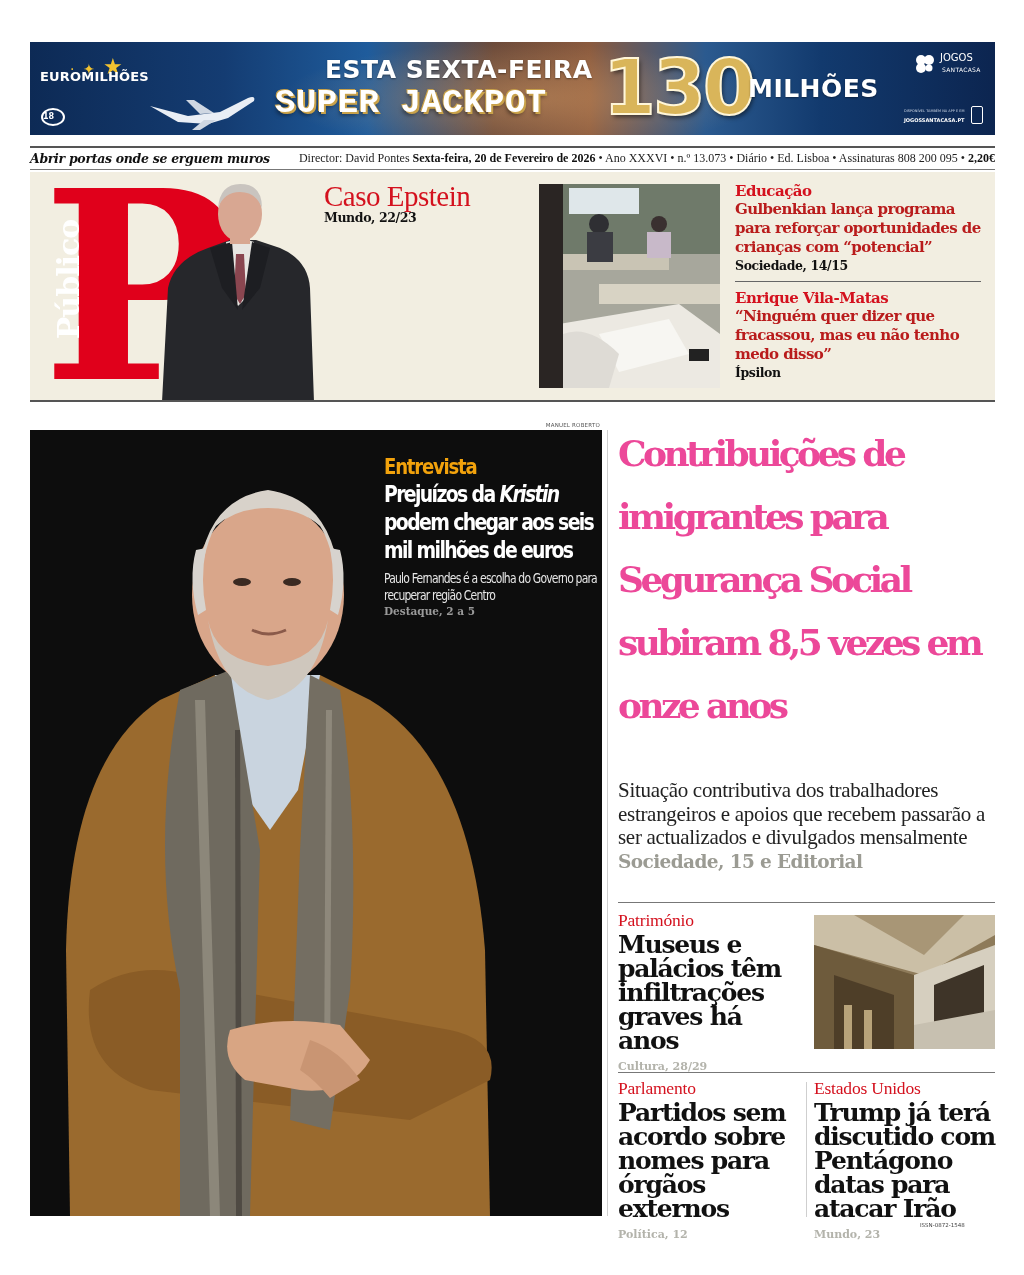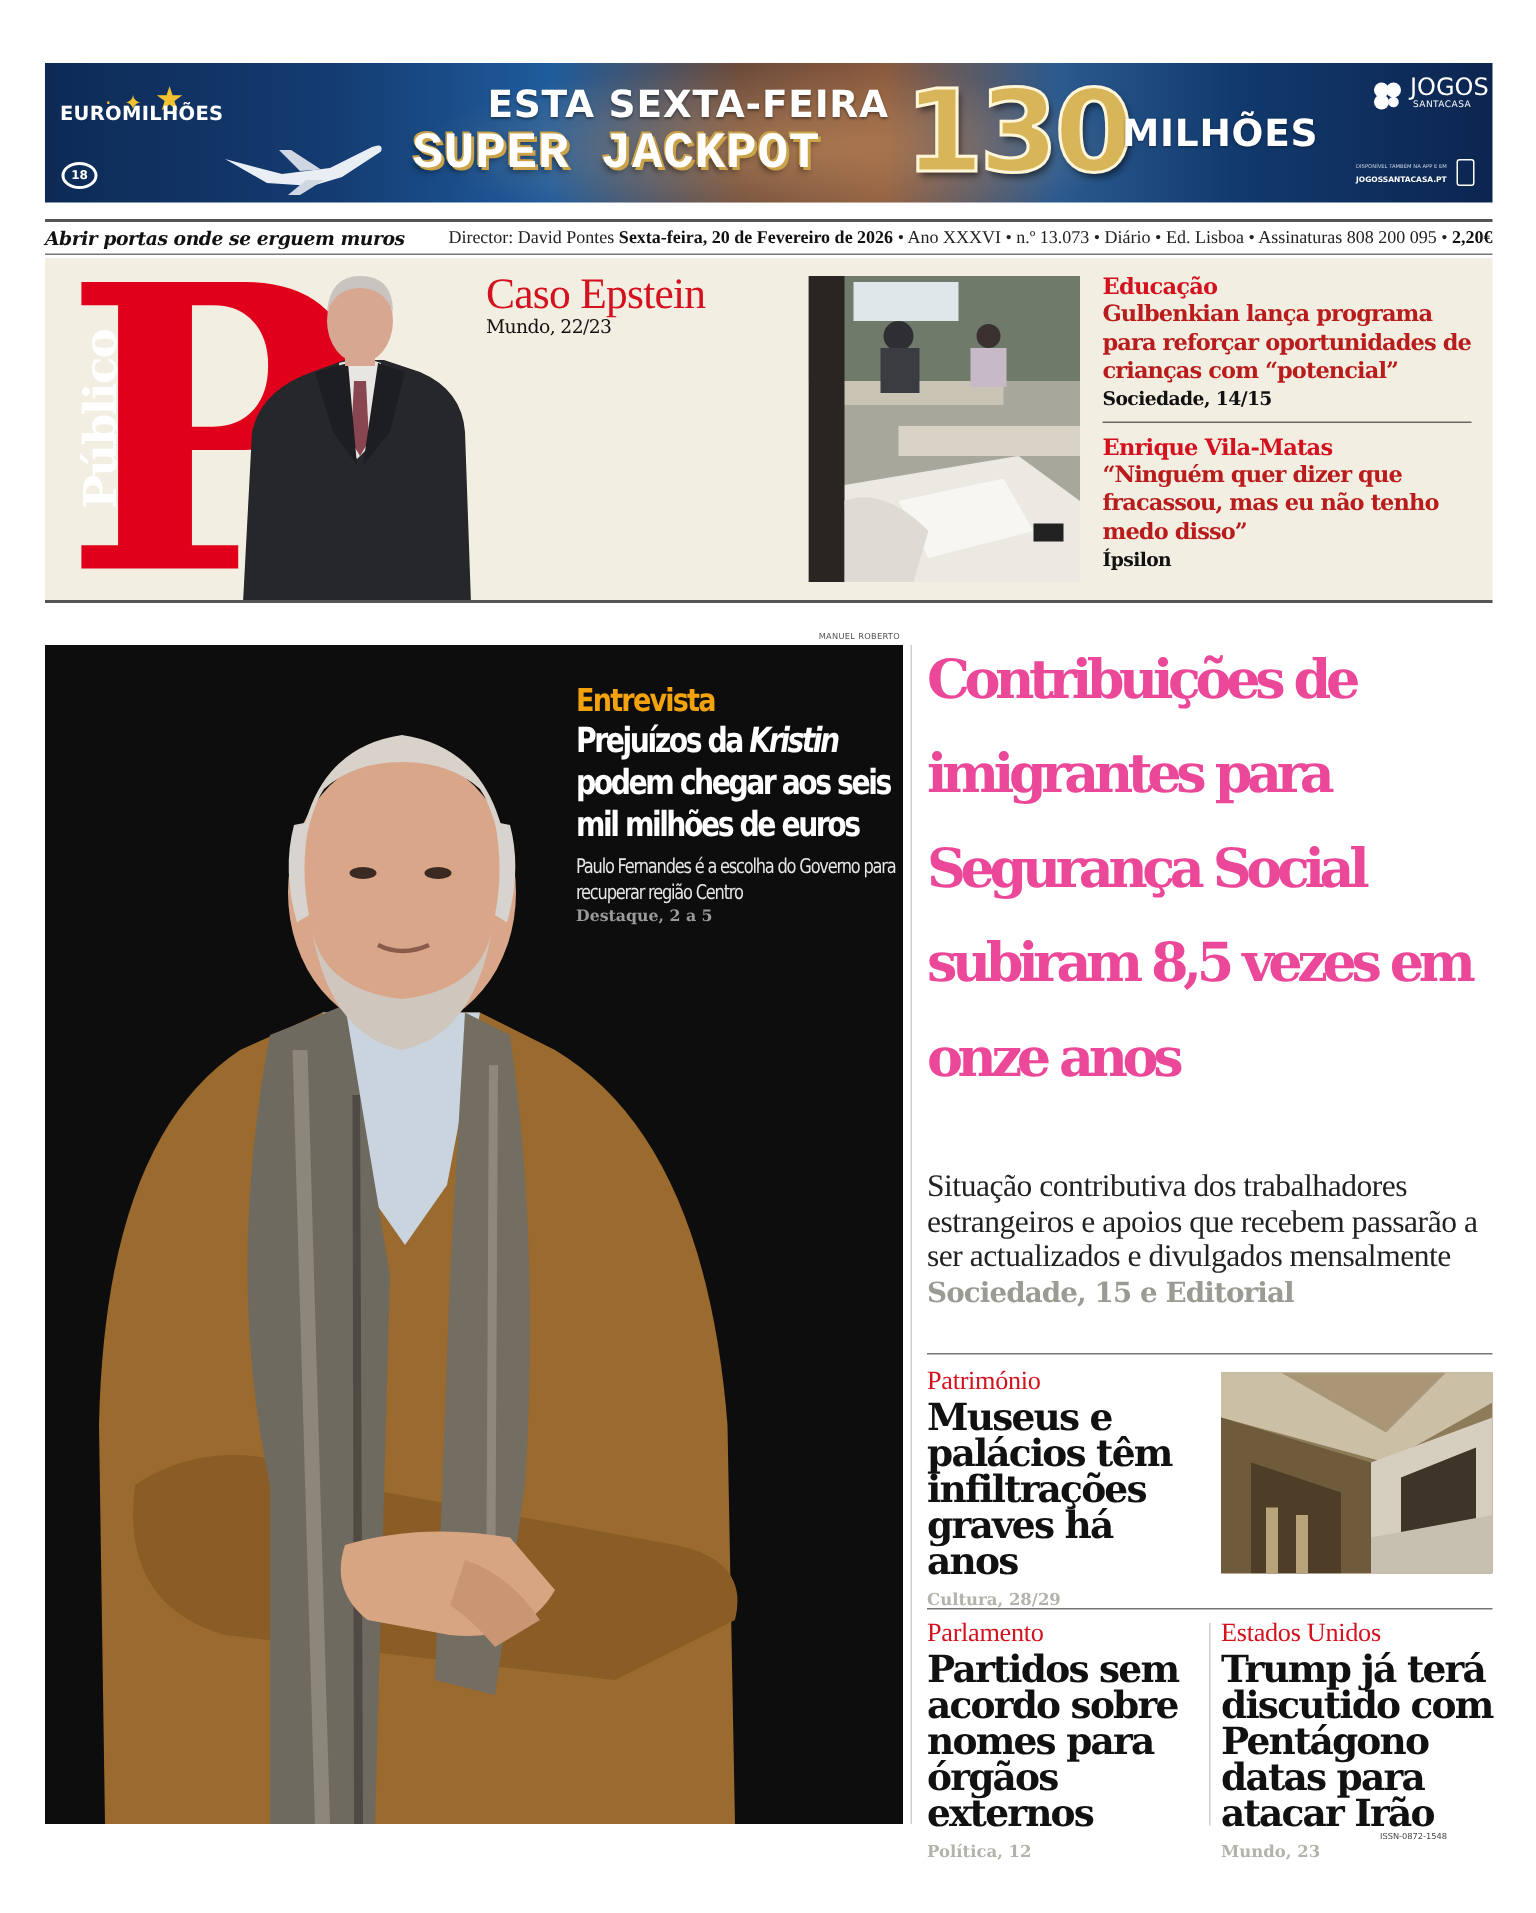--- a/index.html
+++ b/index.html
@@ -11,30 +11,30 @@
     position: absolute; left: 30px; top: 42px; width: 965px; height: 93px;
     background: linear-gradient(90deg, #0d2a55 0%, #143c72 20%, #1f5c9c 35%, #6b4a3a 48%, #8a5a3e 58%, #2b5a8f 70%, #123a6e 82%, #0c2550 100%);
     overflow: hidden;
   }
   .ad .glow { position: absolute; left: 250px; top: 0; width: 480px; height: 93px;
     background: radial-gradient(ellipse at 50% 60%, rgba(255,190,120,0.35), rgba(0,0,0,0) 70%); }
   .ad .euro-stars { position: absolute; left: 40px; top: 12px; color: #f2c230; font-size: 14px; letter-spacing: 2px; font-family: "DejaVu Sans", sans-serif; }
   .ad .euro-stars .big { font-size: 22px; }
   .ad .euro-logo { position: absolute; left: 10px; top: 27px; color: #fff; font-family: "DejaVu Sans", sans-serif; font-weight: bold; font-size: 13px; letter-spacing: 0.2px; }
   .ad .age { position: absolute; left: 11px; top: 66px; width: 24px; height: 18px; border: 2px solid #fff; border-radius: 50%;
-    color: #fff; font-family: "DejaVu Sans", sans-serif; font-size: 8px; font-weight: bold; text-align: center; line-height: 14px; }
+    color: #fff; font-family: "DejaVu Sans", sans-serif; font-size: 8px; font-weight: bold; text-align: left; line-height: 14px; }
   .ad .plane { position: absolute; left: 118px; top: 50px; width: 110px; height: 40px; }
   .ad .line1 { position: absolute; left: 295px; top: 13px; color: #fff; font-family: "DejaVu Sans", sans-serif; font-weight: bold; font-size: 25px; letter-spacing: 0.5px; text-shadow: 0 1px 2px rgba(0,0,0,0.4); }
   .ad .line2 { position: absolute; left: 245px; top: 42px; color: #fff; font-family: Liberation Mono, monospace; font-weight: bold; font-size: 34px; letter-spacing: 0.5px;
     text-shadow: 0 0 0 #c9a24a, 2px 2px 0 #c9a24a, -1px -1px 0 #c9a24a, 0 3px 4px rgba(0,0,0,0.5); }
   .ad .amount { position: absolute; left: 573px; top: 2px; font-family: "DejaVu Sans", sans-serif; font-weight: bold; font-size: 76px; line-height: 88px; letter-spacing: -3px;
     color: #d9b55a; -webkit-text-stroke: 2px #fff6d8; text-shadow: 2px 3px 4px rgba(0,0,0,0.5); }
   .ad .unit { position: absolute; left: 718px; top: 32px; color: #fff; font-family: "DejaVu Sans", sans-serif; font-weight: bold; font-size: 25px; letter-spacing: 0.5px; text-shadow: 0 1px 2px rgba(0,0,0,0.4); }
   .ad .jogos-icon { position: absolute; left: 884px; top: 11px; width: 22px; height: 22px; }
-  .ad .jogos { position: absolute; left: 910px; top: 9px; color: #fff; font-family: "DejaVu Sans", sans-serif; font-size: 16px; line-height: 14px; }
+  .ad .jogos { position: absolute; left: 910px; top: 9px; color: #fff; font-family: "DejaVu Sans", sans-serif; font-size: 10px; line-height: 14px; }
   .ad .santacasa { position: absolute; left: 912px; top: 24px; color: #fff; font-family: "DejaVu Sans", sans-serif; font-size: 6px; letter-spacing: 0.3px; }
   .ad .app-note { position: absolute; left: 874px; top: 67px; color: #cfd8e6; font-family: "DejaVu Sans", sans-serif; font-size: 3.5px; }
   .ad .app-url { position: absolute; left: 874px; top: 75px; color: #fff; font-family: "DejaVu Sans", sans-serif; font-weight: bold; font-size: 5px; }
   .ad .phone { position: absolute; left: 941px; top: 64px; width: 12px; height: 18px; border: 1.5px solid #fff; border-radius: 2px; }
 
   
   .infobar { position: absolute; left: 30px; top: 146px; width: 965px; height: 24px; border-top: 2px solid #555; border-bottom: 1px solid #777;
     display: flex; align-items: center; justify-content: space-between; }
   .infobar .slogan { font-family: "DejaVu Serif", serif; font-style: italic; font-weight: bold; font-size: 12.5px; color: #111; letter-spacing: -0.3px; }
   .infobar .meta { font-family: "Liberation Serif", serif; font-size: 12px; color: #222; white-space: nowrap; }
@@ -42,21 +42,21 @@
 
   
   .band { position: absolute; left: 30px; top: 172px; width: 965px; height: 230px; background: #f2eee1; border-bottom: 2px solid #555; overflow: hidden; }
   .logo-p { position: absolute; left: 12px; top: 4px; font-family: "DejaVu Serif", serif; font-weight: bold; color: #e0001b; font-size: 262px; line-height: 222px; letter-spacing: -10px; }
   .logo-word { position: absolute; left: 38px; top: 110px; transform: rotate(-90deg); transform-origin: center; width: 140px; margin-left: -70px; margin-top: -20px;
     color: #fff; font-family: "DejaVu Serif", serif; font-weight: bold; font-size: 30px; text-align: center; letter-spacing: -1px; }
   .andrew { position: absolute; left: 130px; top: 6px; width: 155px; height: 224px; }
   .lead-teaser { position: absolute; left: 294px; top: 8px; width: 210px; }
   .lead-teaser .kicker { font-family: "Liberation Serif", serif; color: #d4111e; font-size: 29px; line-height: 32px; letter-spacing: -0.5px; }
   .lead-teaser .headline { font-family: "Liberation Serif", serif; color: #e58416; font-size: 29px; line-height: 31.5px; letter-spacing: -0.5px; }
-  .lead-teaser .ref { font-family: "DejaVu Serif", serif; font-weight: normal; font-size: 12.5px; color: #111; margin-top: -2px; letter-spacing: -0.4px; }
+  .lead-teaser .ref { font-family: "DejaVu Serif", serif; font-weight: bold; font-size: 12.5px; color: #111; margin-top: -2px; letter-spacing: -0.4px; }
 
   .class-photo { position: absolute; left: 509px; top: 12px; width: 181px; height: 204px; overflow: hidden; background: #8b8a82; }
 
   .side-teasers { position: absolute; left: 705px; top: 10px; width: 248px; }
   .side-teasers .kicker { font-family: "DejaVu Serif", serif; font-weight: bold; color: #d4111e; font-size: 15px; line-height: 18px; letter-spacing: -0.5px; }
   .side-teasers .headline { font-family: "DejaVu Serif", serif; font-weight: bold; color: #b91c1c; font-size: 15px; line-height: 19px; letter-spacing: -0.6px; }
   .side-teasers .ref { font-family: "DejaVu Serif", serif; font-weight: bold; color: #111; font-size: 12.5px; line-height: 17px; letter-spacing: -0.4px; }
   .side-teasers .sep { height: 1px; background: #666; margin: 7px 0 7px 0; width: 246px; }
 
   

